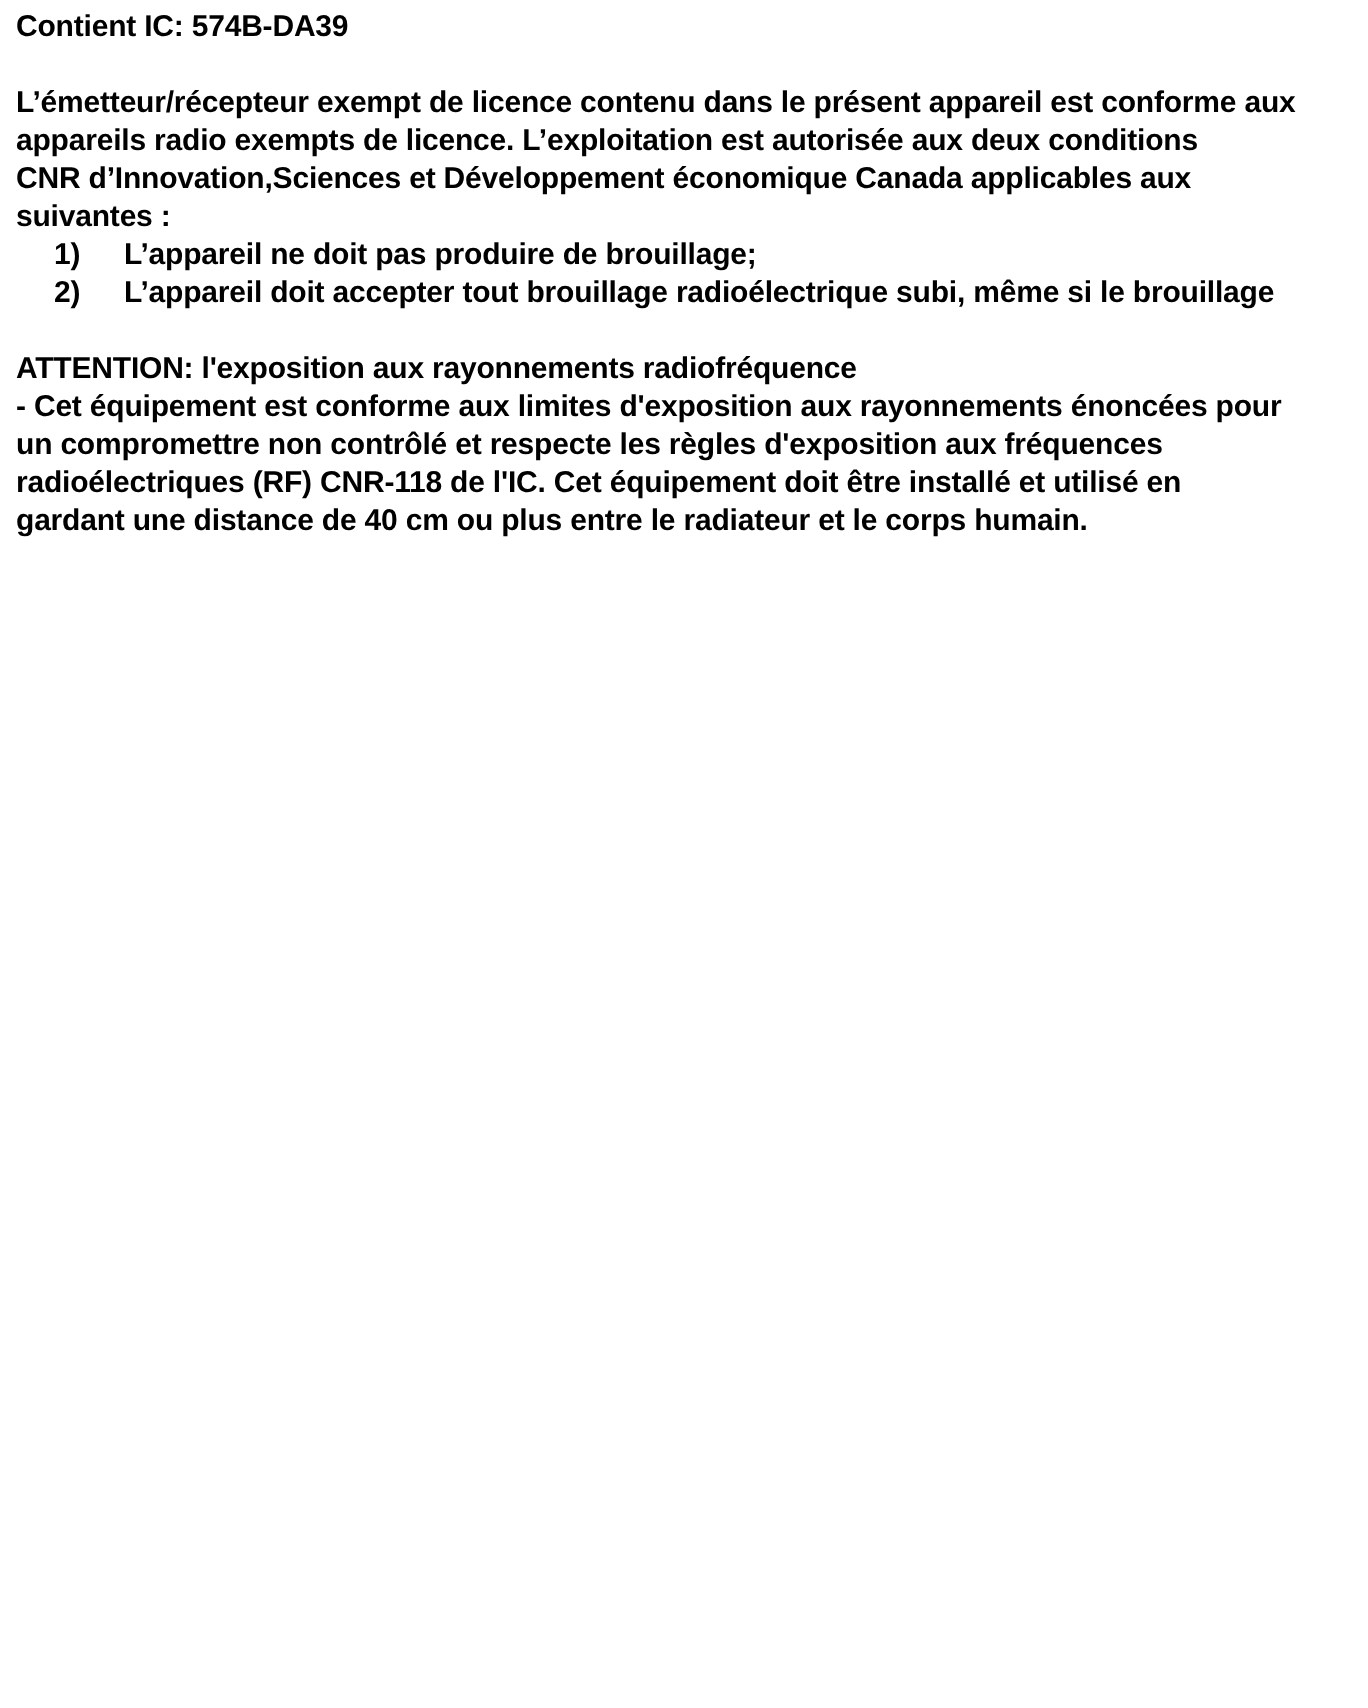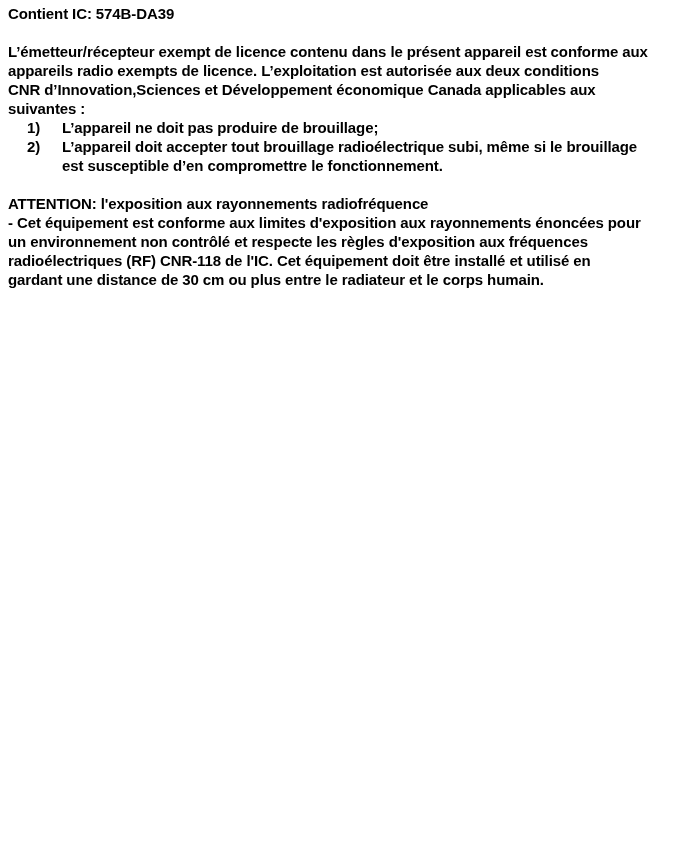--- a/index.html
+++ b/index.html
@@ -61,28 +61,27 @@
     <div class="list-item">
       <span class="list-marker">1)</span>
       <div class="item-lines">
         <div class="line">L’appareil ne doit pas produire de brouillage;</div>
       </div>
     </div>
     <div class="list-item">
       <span class="list-marker">2)</span>
       <div class="item-lines">
         <div class="line">L’appareil doit accepter tout brouillage radioélectrique subi, même si le brouillage</div>
-        <div class="line">est susceptible d’en compromettre le fonctionnement.</div>
       </div>
     </div>
   </div>
 
   <div class="blank-line"></div>
 
   <div>
     <div class="line">ATTENTION: l'exposition aux rayonnements radiofréquence</div>
     <div class="line">- Cet équipement est conforme aux limites d'exposition aux rayonnements énoncées pour</div>
-    <div class="line">un environnement non contrôlé et respecte les règles d'exposition aux fréquences</div>
+    <div class="line">un compromettre non contrôlé et respecte les règles d'exposition aux fréquences</div>
     <div class="line">radioélectriques (RF) CNR-118 de l'IC. Cet équipement doit être installé et utilisé en</div>
-    <div class="line">gardant une distance de 30 cm ou plus entre le radiateur et le corps humain.</div>
+    <div class="line">gardant une distance de 40 cm ou plus entre le radiateur et le corps humain.</div>
   </div>
 
 </div>
 
 </body></html>

